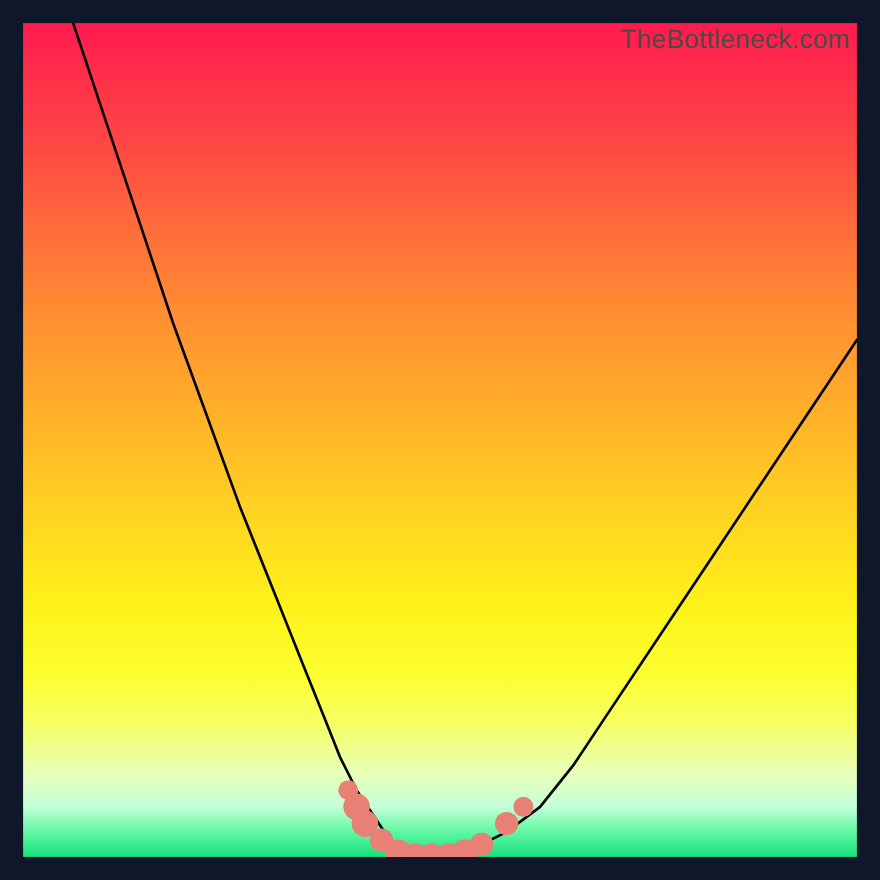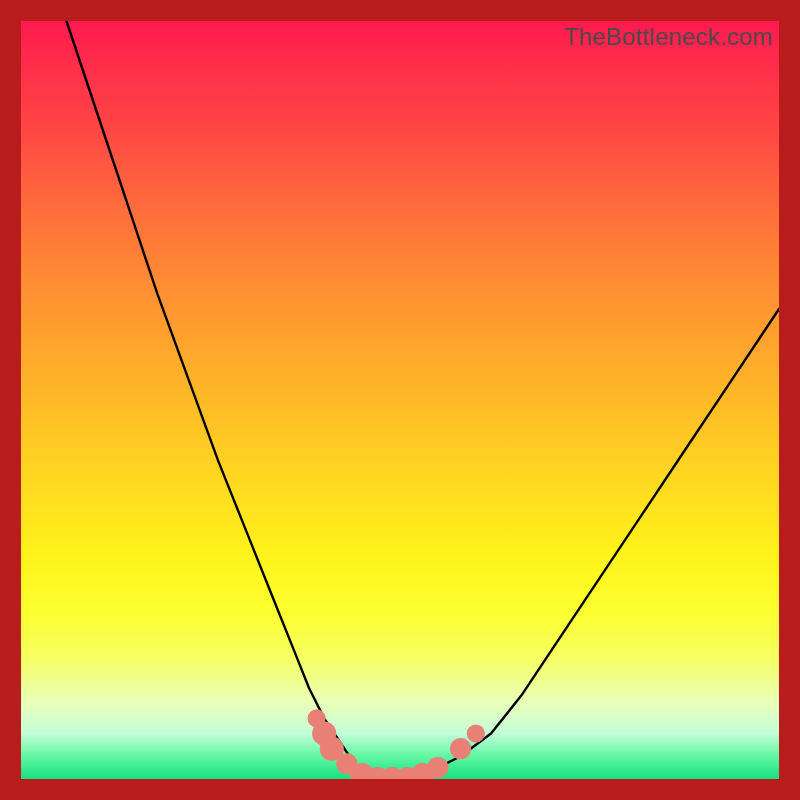--- a/index.html
+++ b/index.html
@@ -8,21 +8,21 @@
     width: 800px;
     height: 800px;
     overflow: hidden;
     background: #000;
     font-family: Arial, Helvetica, sans-serif;
   }
   .outer {
     position: relative;
     width: 800px;
     height: 800px;
-    background: #b91c1c;
+    background: #0f172a;
   }
   .plot {
     position: absolute;
     left: 21px;
     top: 21px;
     width: 758px;
     height: 758px;
     
     background: linear-gradient(
       to bottom,

